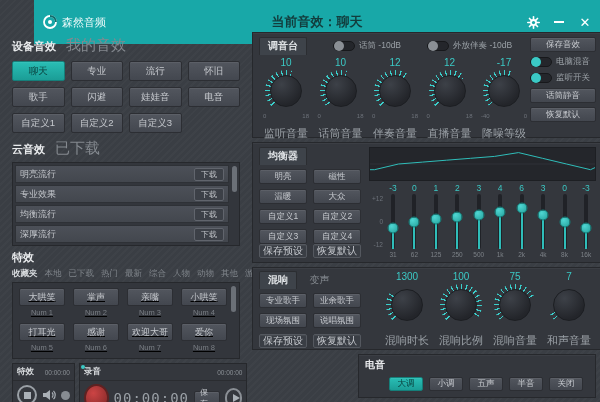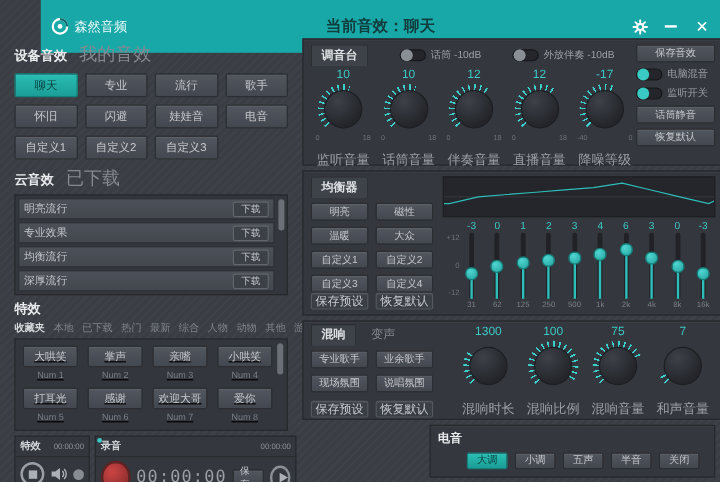--- a/index.html
+++ b/index.html
@@ -175,22 +175,22 @@
     <div class="left-col">
 
       <div class="head-row">
         <span class="tab-act">设备音效</span>
         <span class="tab-in">我的音效</span>
       </div>
       <div class="grid4">
         <div class="sbtn sel">聊天</div>
         <div class="sbtn">专业</div>
         <div class="sbtn">流行</div>
+        <div class="sbtn">怀旧</div>
         <div class="sbtn">歌手</div>
-        <div class="sbtn">怀旧</div>
         <div class="sbtn">闪避</div>
         <div class="sbtn">娃娃音</div>
         <div class="sbtn">电音</div>
         <div class="sbtn">自定义1</div>
         <div class="sbtn">自定义2</div>
         <div class="sbtn">自定义3</div>
       </div>
 
       <div class="head-row" style="padding-top:2px;">
         <span class="tab-act">云音效</span>

